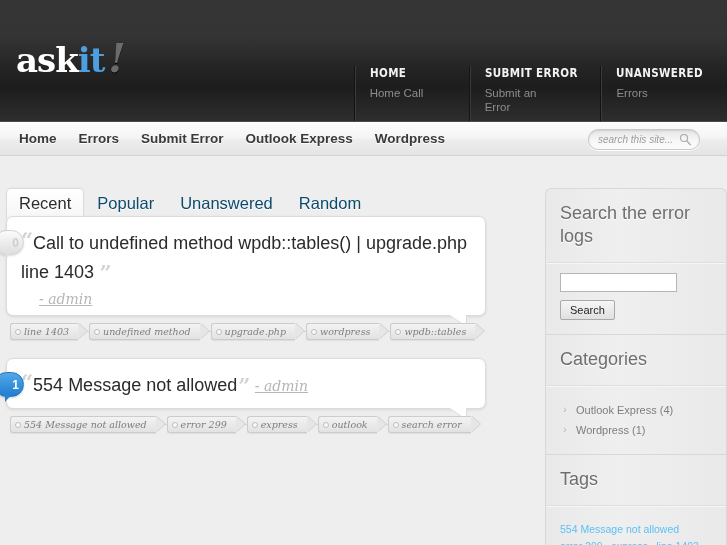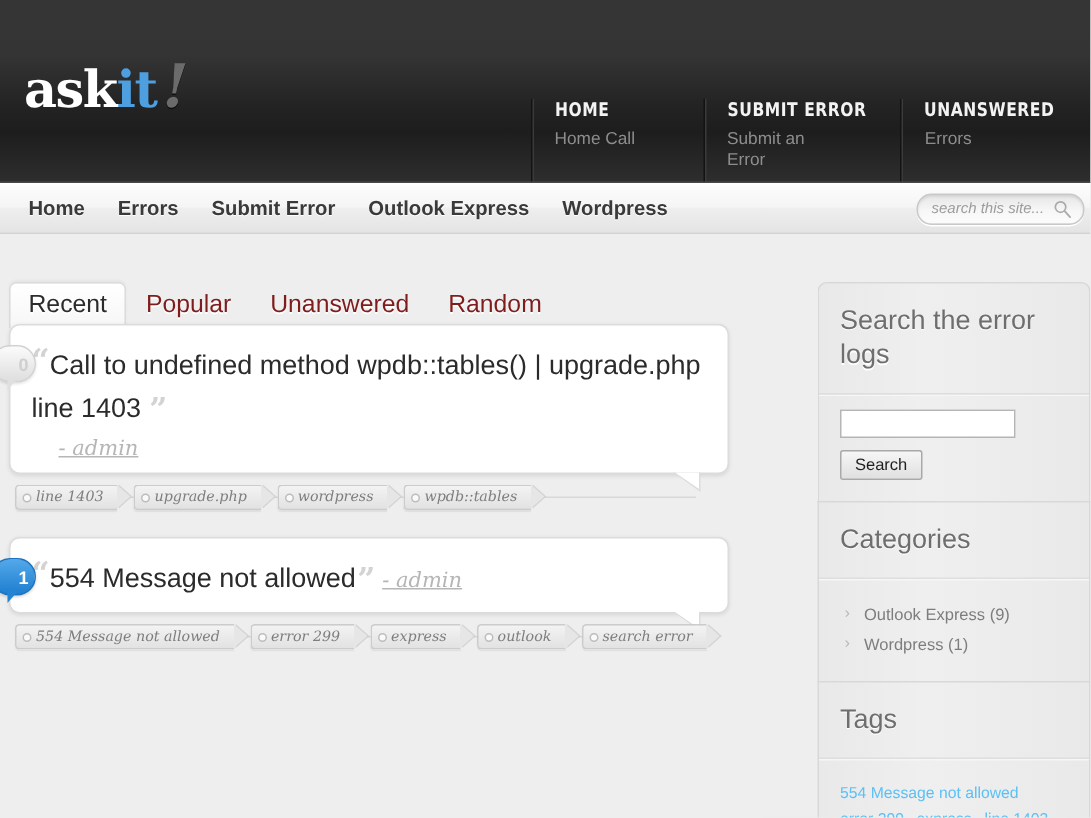--- a/index.html
+++ b/index.html
@@ -112,21 +112,21 @@
     font-weight: bold;
     color: #3a3a3a;
     padding: 0 11px;
     line-height: 33px;
     text-shadow: 0 1px 0 #fff;
     white-space: nowrap;
     cursor: pointer;
   }
   
   #nav-search {
-    position: absolute; right: 4px; top: 7px;
+    position: absolute; right: 27px; top: 7px;
     width: 110px; height: 19px;
     border: 1px solid #c9c9c9;
     border-radius: 10px;
     background: linear-gradient(to bottom, #e6e6e6 0%, #f7f7f7 55%, #fcfcfc 100%);
     box-shadow: inset 0 1px 2px rgba(0,0,0,.10), 0 1px 0 #fff;
   }
   #nav-search-input {
     position:absolute; left: 9px; top: 0; width: 80px; height: 19px;
     border: 0; outline: 0; background: transparent;
     font-family: "Liberation Sans", sans-serif;
@@ -141,21 +141,21 @@
     opacity: .6;
   }
 
   
   #tabs {
     position: absolute; left: 6px; top: 188px;
     display: flex; align-items: flex-end;
   }
   .tab {
     font-size: 16.5px;
-    color: #7f1d1d;
+    color: #0c4a6e;
     padding: 5px 13px 6px 13px;
     line-height: 20px;
     text-shadow: 0 1px 0 #fff;
     cursor: pointer;
     white-space: nowrap;
   }
   .tab.active {
     color: #2c2c2c;
     background: linear-gradient(to bottom, #ffffff 0%, #f6f6f6 100%);
     border: 1px solid #dcdcdc;
@@ -442,20 +442,21 @@
 
   <div class="post">
     <div class="count-bubble zero">0</div>
     <div class="post-bubble">
       <span class="q-open">“</span><h2 class="post-title">Call to undefined method wpdb::tables() | upgrade.php line 1403</h2>
       <span class="q-close">”</span>
       <span class="byline byline-block">- admin</span>
     </div>
     <div class="tag-row">
       <span class="tag">line 1403</span>
+      <span class="tag">undefined method</span>
       <span class="tag">upgrade.php</span>
       <span class="tag">wordpress</span>
       <span class="tag">wpdb::tables</span>
     </div>
   </div>
 
   <div class="post">
     <div class="count-bubble has">1</div>
     <div class="post-bubble">
       <span class="q-open">“</span><h2 class="post-title">554 Message not allowed</h2><span class="q-close">”</span>
@@ -479,21 +480,21 @@
     <div class="widget-body">
       <input id="sb-search-input" type="text" value="" style="">
       <button id="sb-search-btn">Search</button>
     </div>
   </div>
 
   <div class="widget">
     <h3 class="widget-title">Categories</h3>
     <div class="widget-body">
       <ul class="cat-list">
-        <li>Outlook Express (9)</li>
+        <li>Outlook Express (4)</li>
         <li>Wordpress (1)</li>
       </ul>
     </div>
   </div>
 
   <div class="widget">
     <h3 class="widget-title">Tags</h3>
     <div class="widget-body">
       <div id="tagcloud">
         <a>554 Message not allowed</a>

